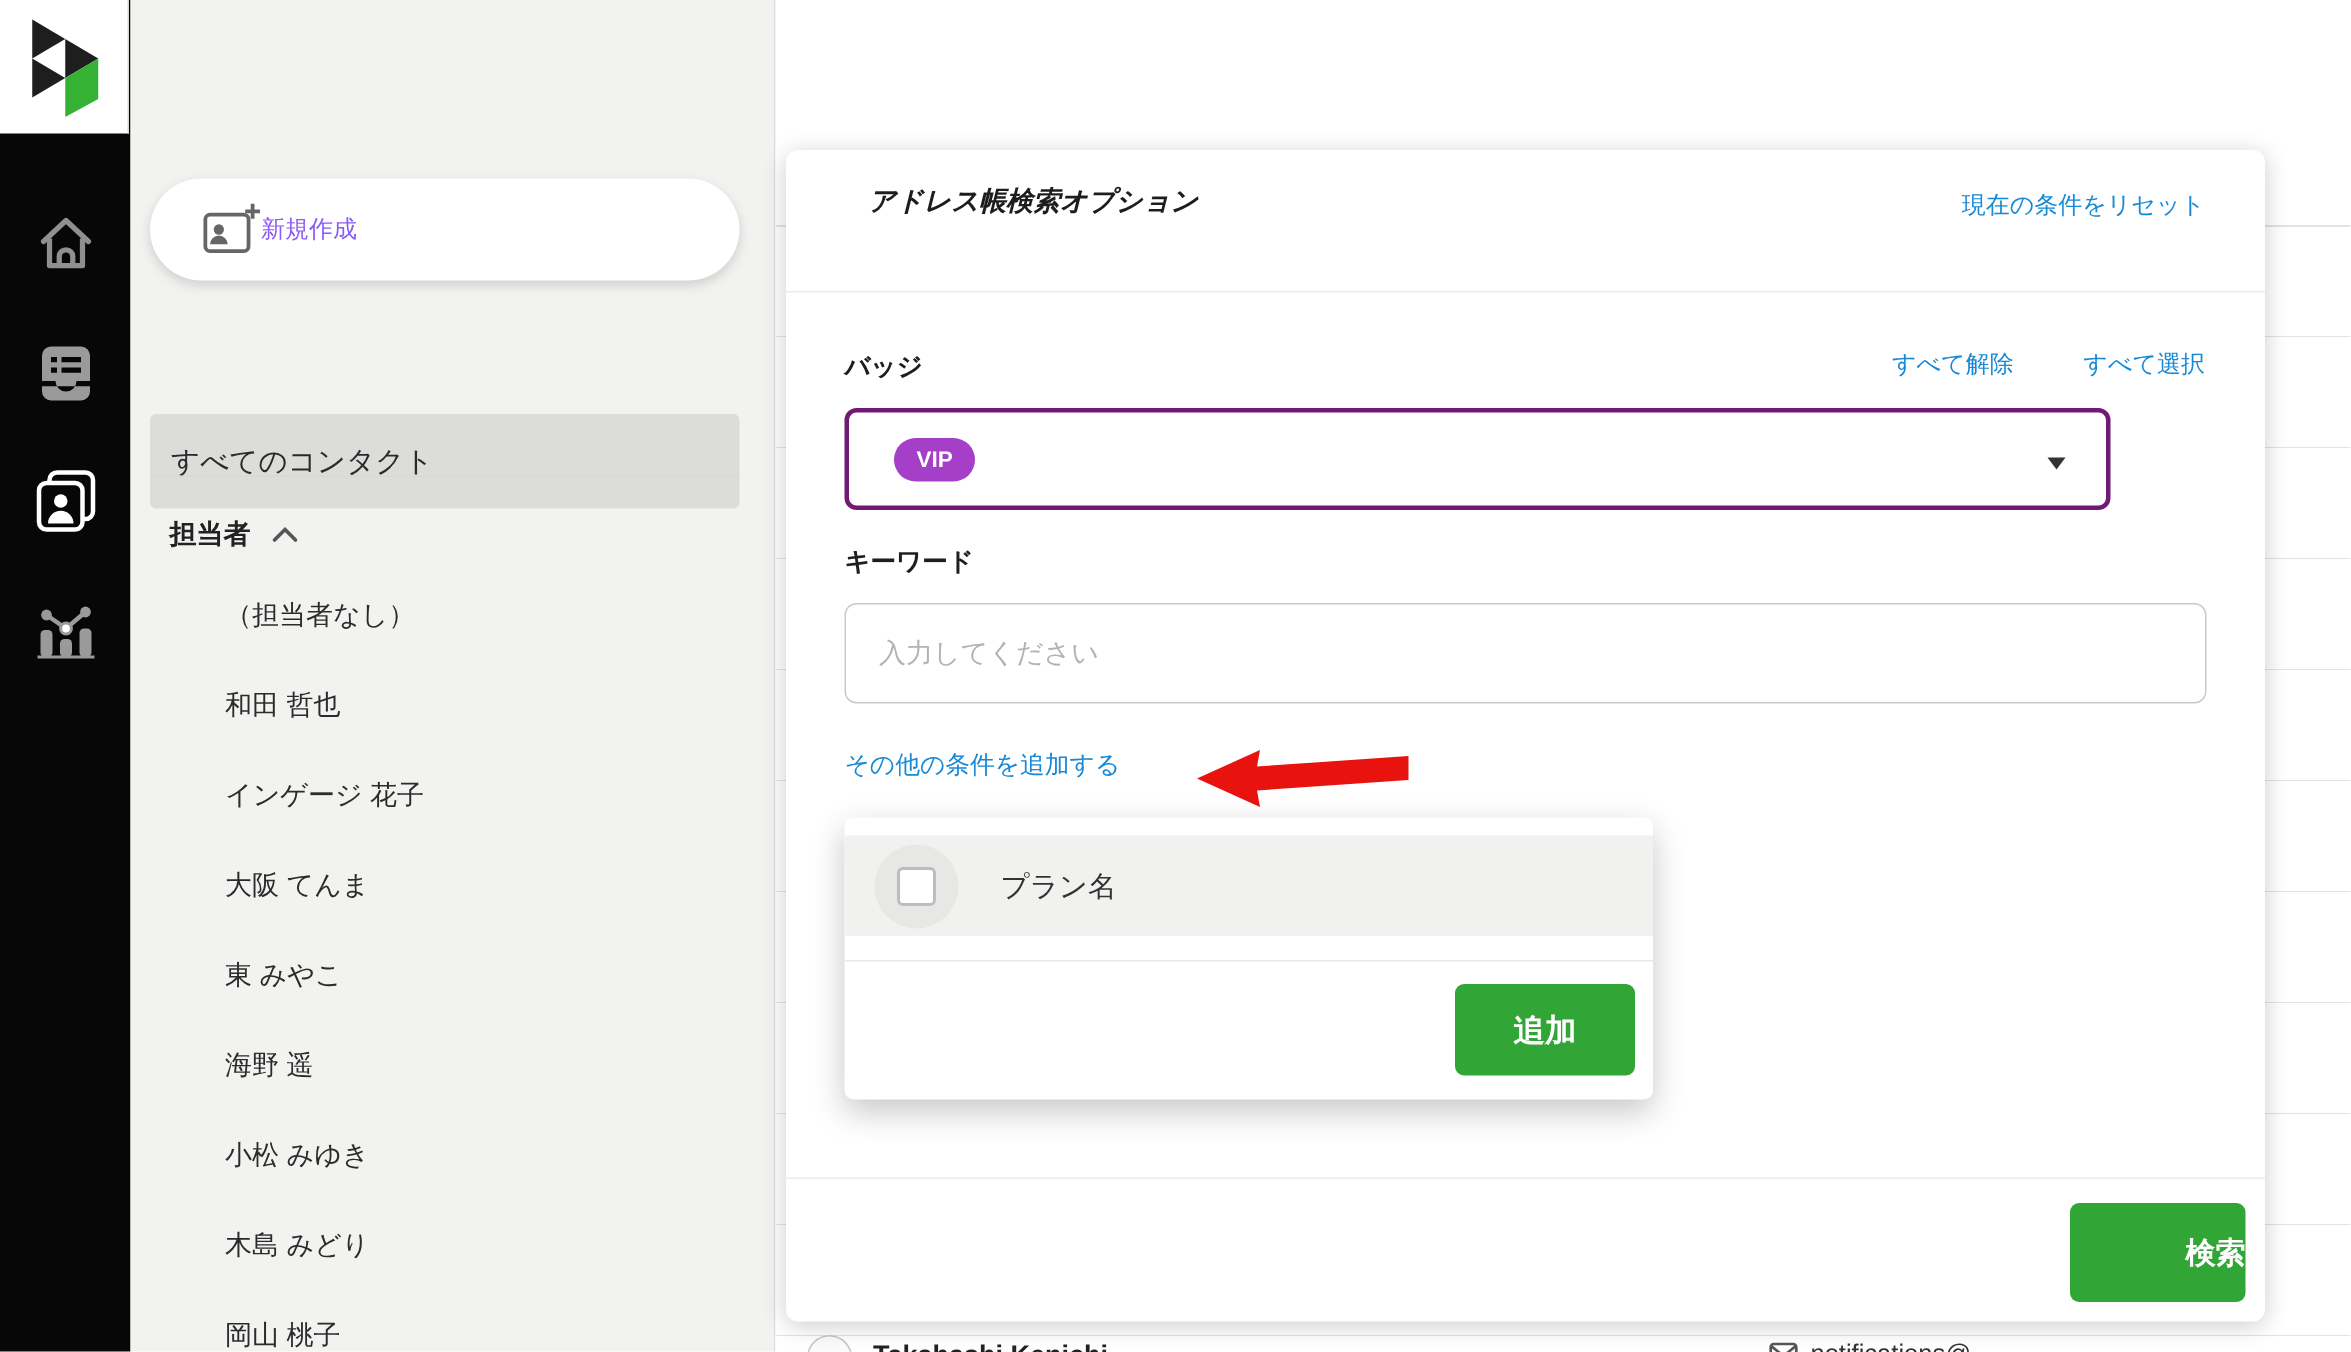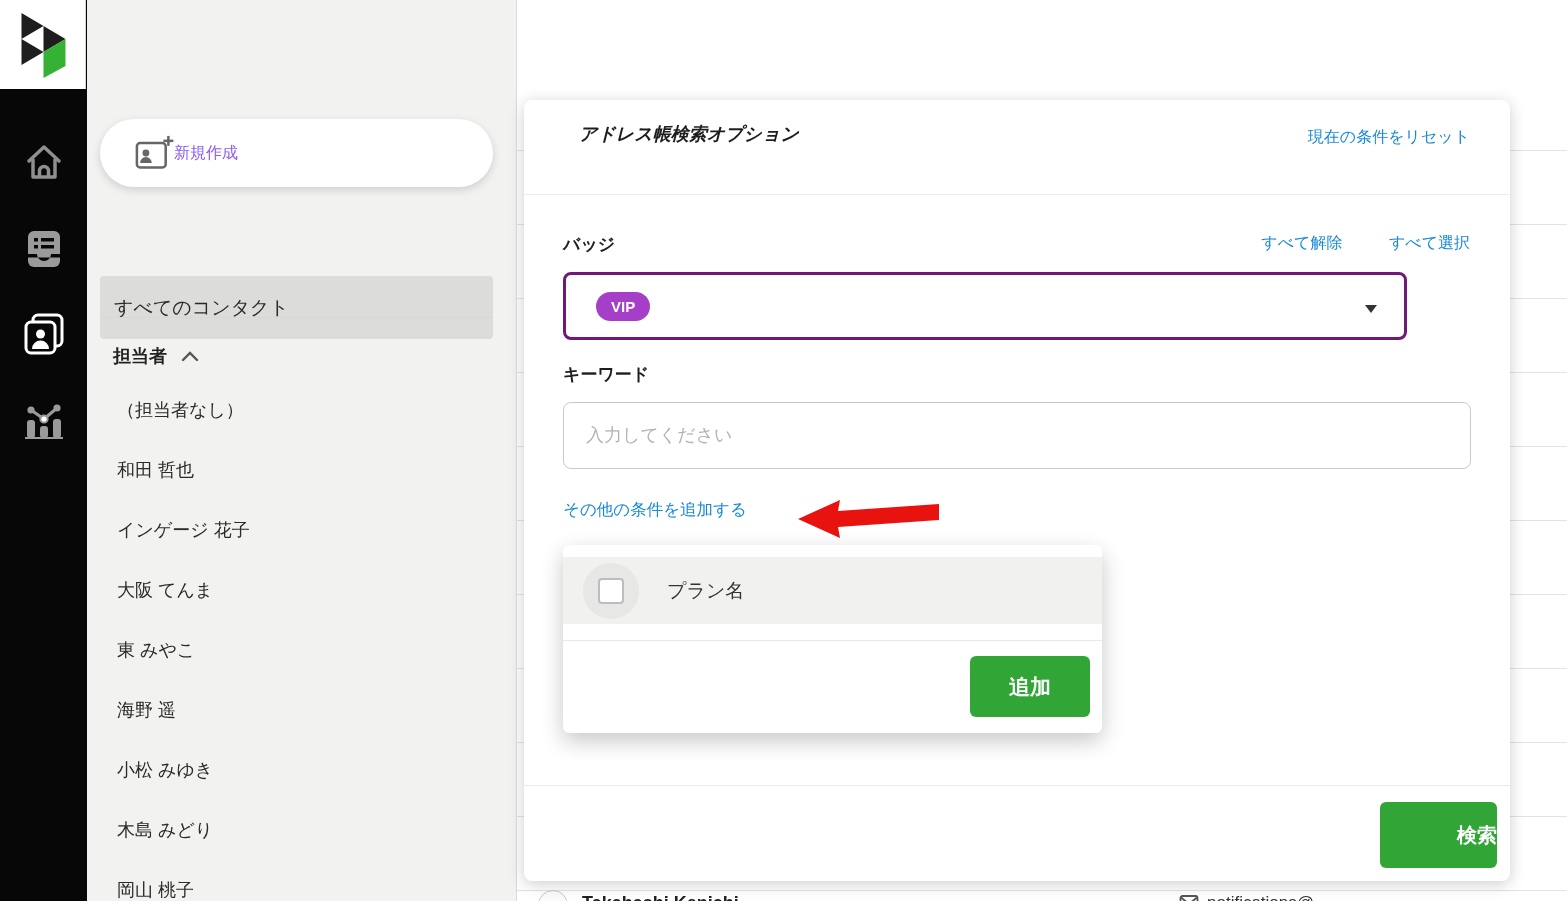--- a/index.html
+++ b/index.html
@@ -29,21 +29,21 @@
     padding-left:34px; cursor:pointer; }
   #new-btn span.lbl { font-size:16px; color:#8b5cf6; }
   #all-contacts { position:absolute; left:13px; top:236px; width:393px; height:63px;
     background:#dcdcda; border-radius:4px; display:flex; align-items:center; padding-left:14px;
     font-size:19px; color:#2a2a2a; cursor:pointer;margin-top:40px; }
   #lp-divider { position:absolute; left:13px; top:317px; width:393px; height:1px; background:#d8d8d6; }
   #owners-header { position:absolute; left:26px; top:344px; font-size:18px; font-weight:bold;
     color:#222; display:flex; align-items:center; cursor:pointer; }
   #owners-header svg { margin-left:14px; }
   #owners-list { position:absolute; left:0; top:380px; width:430px; list-style:none; }
-  #owners-list li { height:60px; line-height:60px; padding-left:30px; font-size:18px;
+  #owners-list li { height:60px; line-height:60px; padding-left:63px; font-size:18px;
     color:#2b2b2b; cursor:pointer; white-space:nowrap; }
 
   
   #main { position:absolute; left:517px; top:0; width:1050px; height:901px; background:#fff; }
   #list-bg { position:absolute; left:0; top:97px; width:1050px; height:804px; background:#fff; }
   #row-lines { position:absolute; left:0; top:53px; width:1050px; height:751px;
     background:repeating-linear-gradient(to bottom,#e3e3e3 0 1px,transparent 1px 74px); }
   #bottom-row { position:absolute; left:0; top:790px; width:1050px; height:40px; }
   #bottom-avatar { position:absolute; left:21px; top:3px; width:30px; height:30px;
     border-radius:50%; border:1.5px solid #c6c6c6; background:#fbfbfb; }

